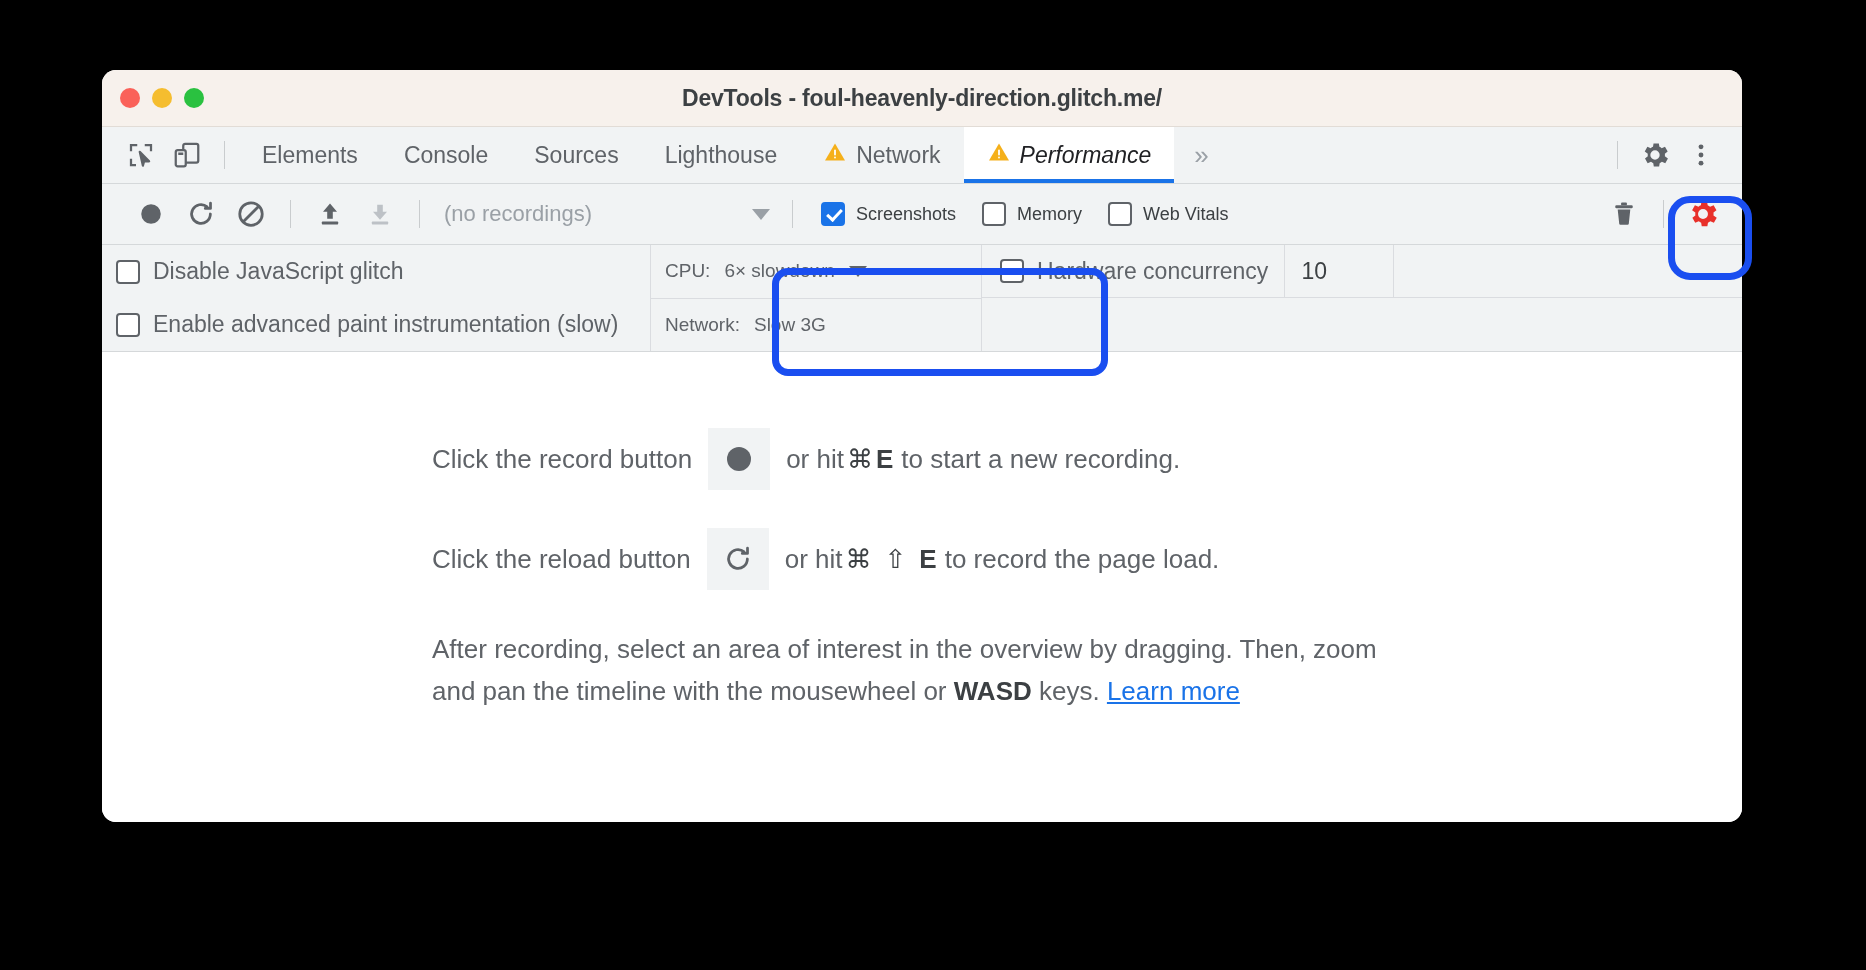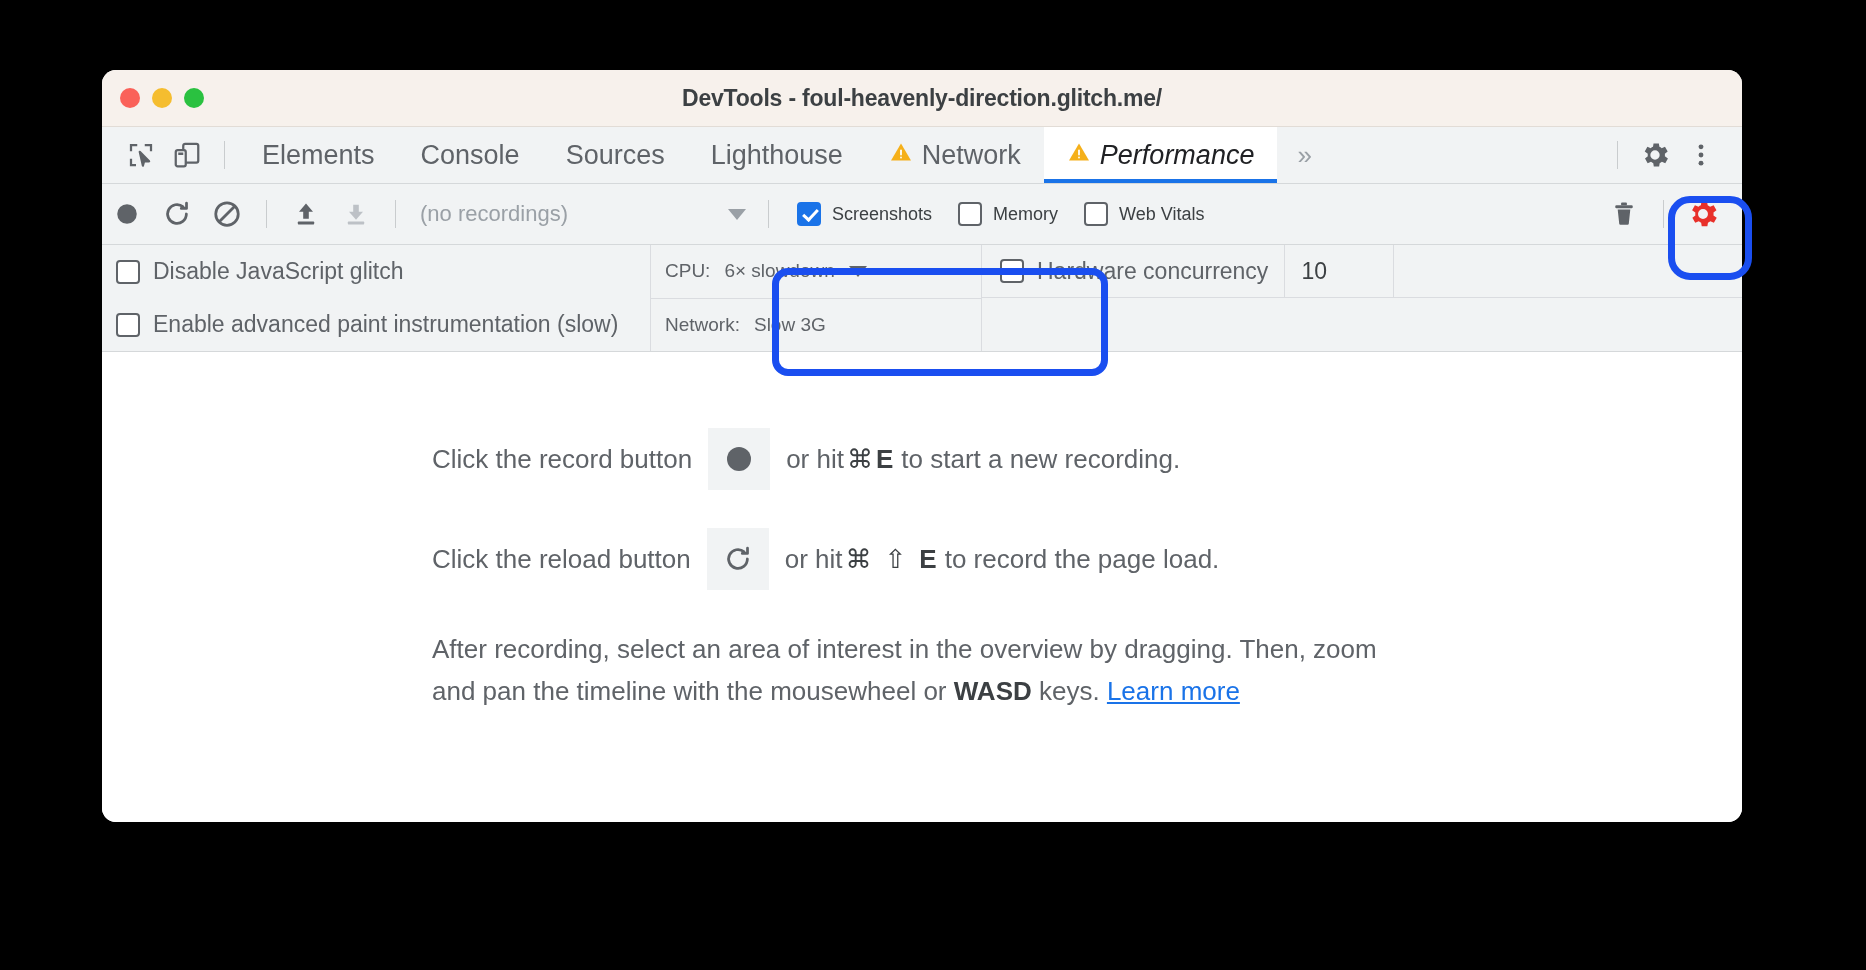--- a/index.html
+++ b/index.html
@@ -92,21 +92,21 @@
     align-items: center;
     height: 56px;
   }
   .tab {
     position: relative;
     height: 56px;
     display: flex;
     align-items: center;
     gap: 9px;
     padding: 0 23px;
-    font-size: 27px;
+    font-size: 23px;
     color: #5f6368;
     white-space: nowrap;
   }
   .tab.active {
     color: #202124;
     background: #ffffff;
     font-style: italic;
   }
   .tab.active::after {
     content: "";
@@ -125,21 +125,21 @@
   .chev { color: #9aa0a6; font-size: 26px; padding: 0 20px; }
 
   
   .ctrlbar {
     position: relative;
     height: 60px;
     background: #f1f3f4;
     border-bottom: 1px solid #d5d8da;
     display: flex;
     align-items: center;
-    padding-left: 0;
+    padding-left: 24px;
   }
   .cbtn {
     width: 50px;
     height: 50px;
     display: flex;
     align-items: center;
     justify-content: center;
     color: #5f6368;
   }
   .cbtn.dim { color: #bdc1c6; }

